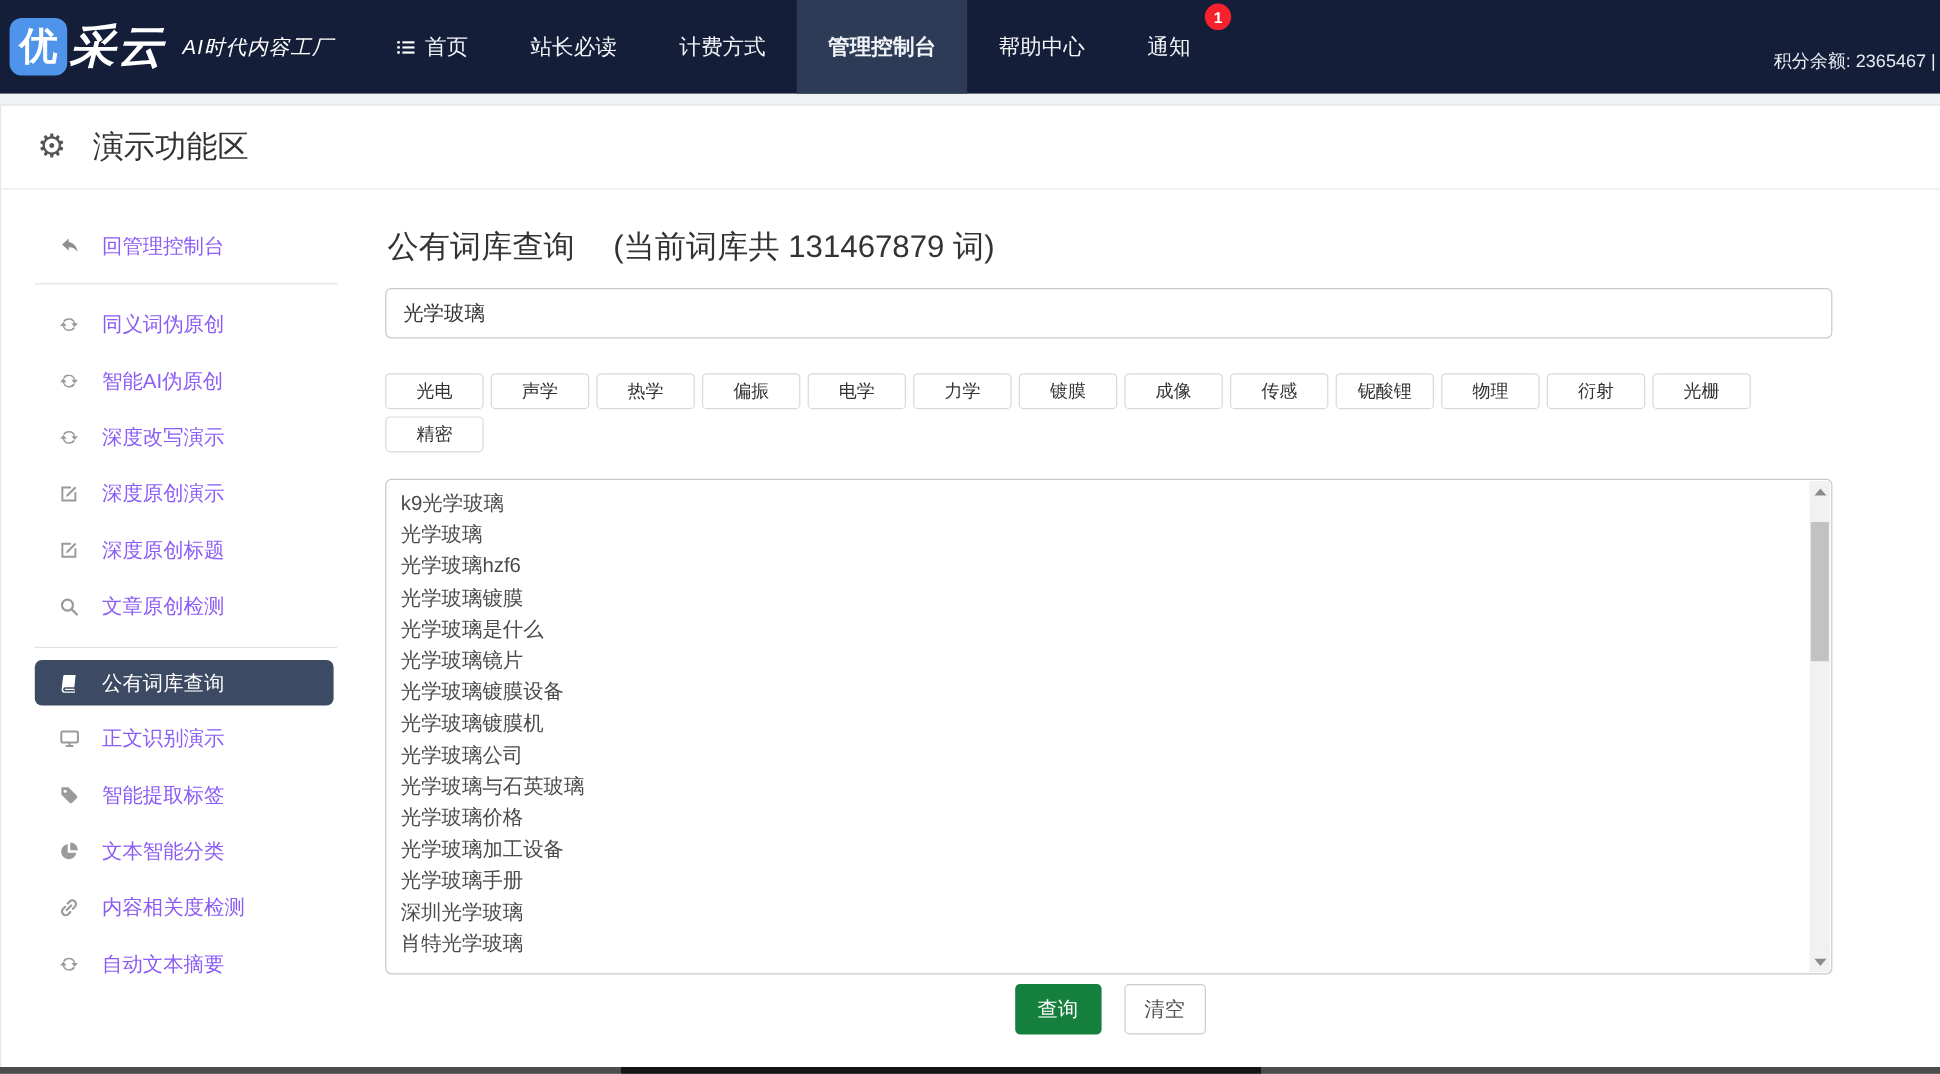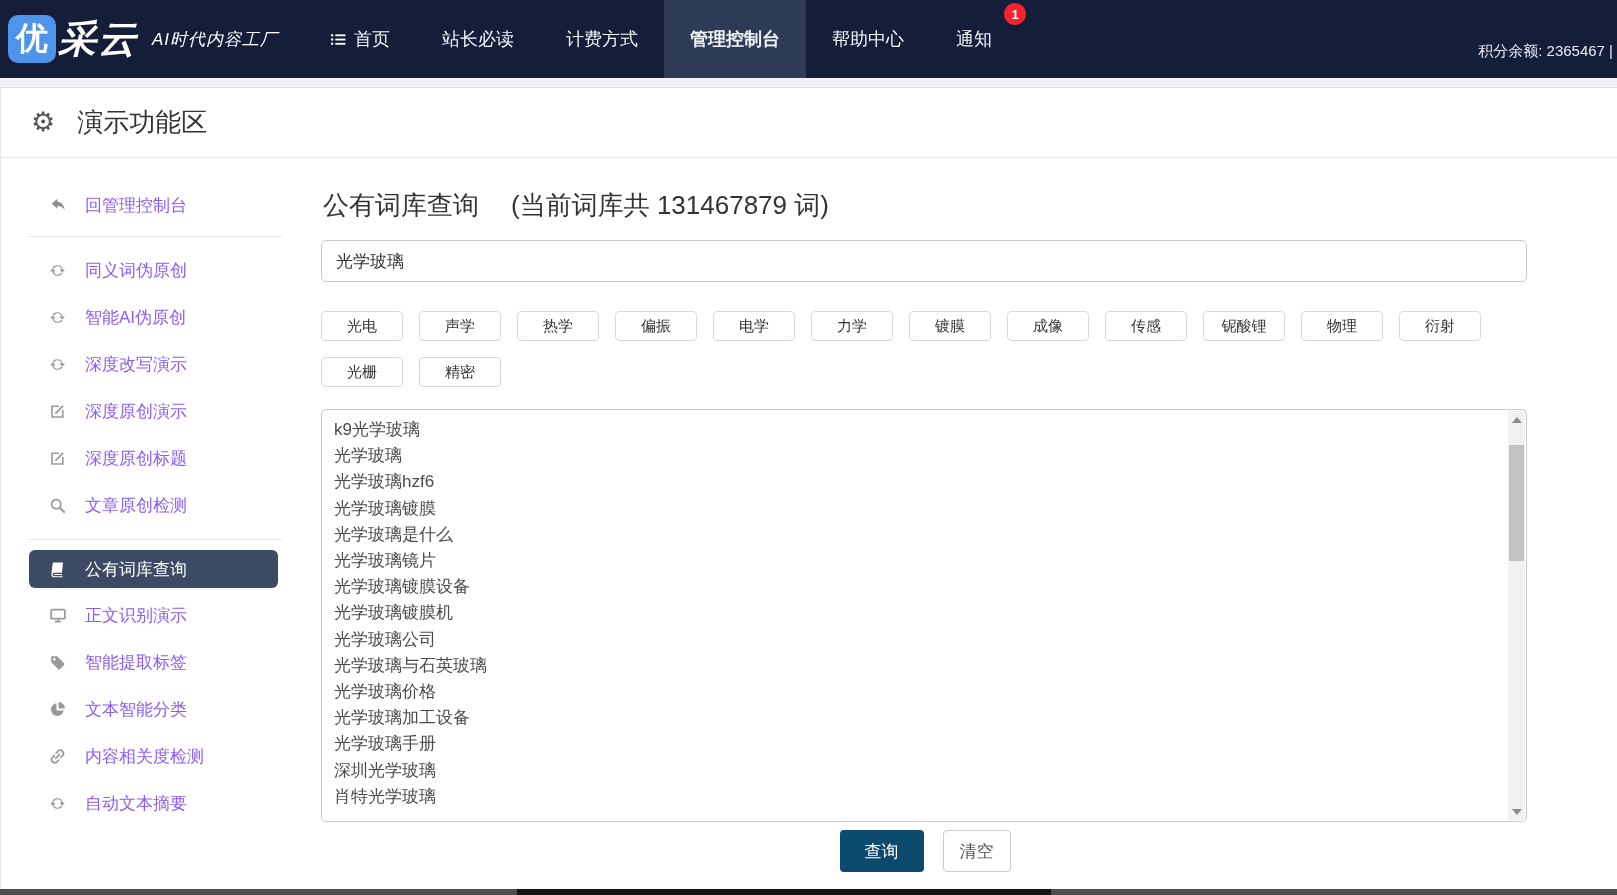--- a/index.html
+++ b/index.html
@@ -44,39 +44,39 @@
   .side-divider { border:none; border-top:1px solid #e1e1e1; margin:10px 40px 10px 28px; }
 
   
   .main { width:1208px; padding-top:30px; }
   .main-title-row { display:flex; align-items:baseline; margin-left:2px; }
   .main-title { font-size:26px; color:#333; }
   .main-subtitle { font-size:26px; color:#333; margin-left:32px; }
   .search-input { margin-top:17px; width:1206px; height:42px; border:1px solid #c9c9c9; border-radius:5px;
                   font-size:17px; color:#333; padding:0 14px; outline:none;
                   font-family:"Liberation Sans", sans-serif; }
-  .tags { margin-top:29px; display:flex; flex-wrap:wrap; gap:16px; width:1208px; }
+  .tags { margin-top:29px; display:flex; flex-wrap:wrap; gap:6px; width:1208px; }
   .tag-btn { width:82px; height:30px; background:#fff; border:1px solid #d9d9d9; border-radius:4px;
              font-size:15px; color:#333; cursor:pointer; font-family:"Liberation Sans", sans-serif; }
   .result-box { position:relative; margin-top:22px; width:1206px; height:413px;
                 border:1px solid #c9c9c9; border-radius:5px; overflow:hidden; background:#fff; }
   .result-lines { padding:7px 30px 0 12px; font-size:17px; line-height:26.2px; color:#4a4a4a;
                   height:100%; overflow:hidden; }
   .scrollbar { position:absolute; top:1px; right:1px; bottom:1px; width:17px; background:#f1f1f1; }
   .sb-btn { position:absolute; left:0; width:17px; height:17px; display:flex; align-items:center;
             justify-content:center; background:#f1f1f1; cursor:pointer; }
   .sb-btn.up { top:0; } .sb-btn.down { bottom:0; }
   .tri-up { width:0; height:0; border-left:5px solid transparent; border-right:5px solid transparent;
             border-bottom:6px solid #8b8b8b; }
   .tri-down { width:0; height:0; border-left:5px solid transparent; border-right:5px solid transparent;
               border-top:6px solid #8b8b8b; }
   .sb-thumb { position:absolute; left:1px; top:34px; width:15px; height:116px; background:#c2c2c2; cursor:grab; }
 
   .btn-row { margin-top:8px; display:flex; justify-content:center; gap:19px; }
-  .btn-query { width:84px; height:42px; background:#0c4a6e; color:#fff; border:none; border-radius:4px;
+  .btn-query { width:72px; height:42px; background:#15803d; color:#fff; border:none; border-radius:4px;
                font-size:17px; cursor:pointer; font-family:"Liberation Sans", sans-serif; }
   .btn-clear { width:68px; height:42px; background:#fff; color:#555; border:1px solid #ccc; border-radius:4px;
                font-size:17px; cursor:pointer; font-family:"Liberation Sans", sans-serif; }
 
   .bottom-bar { position:fixed; left:0; bottom:0; width:1617px; height:6px;
                 background:linear-gradient(to right, #4d4d4d 0 32%, #151515 32% 65%, #4d4d4d 65% 100%); }
 
   svg { display:block; }
 </style>
 </head>

